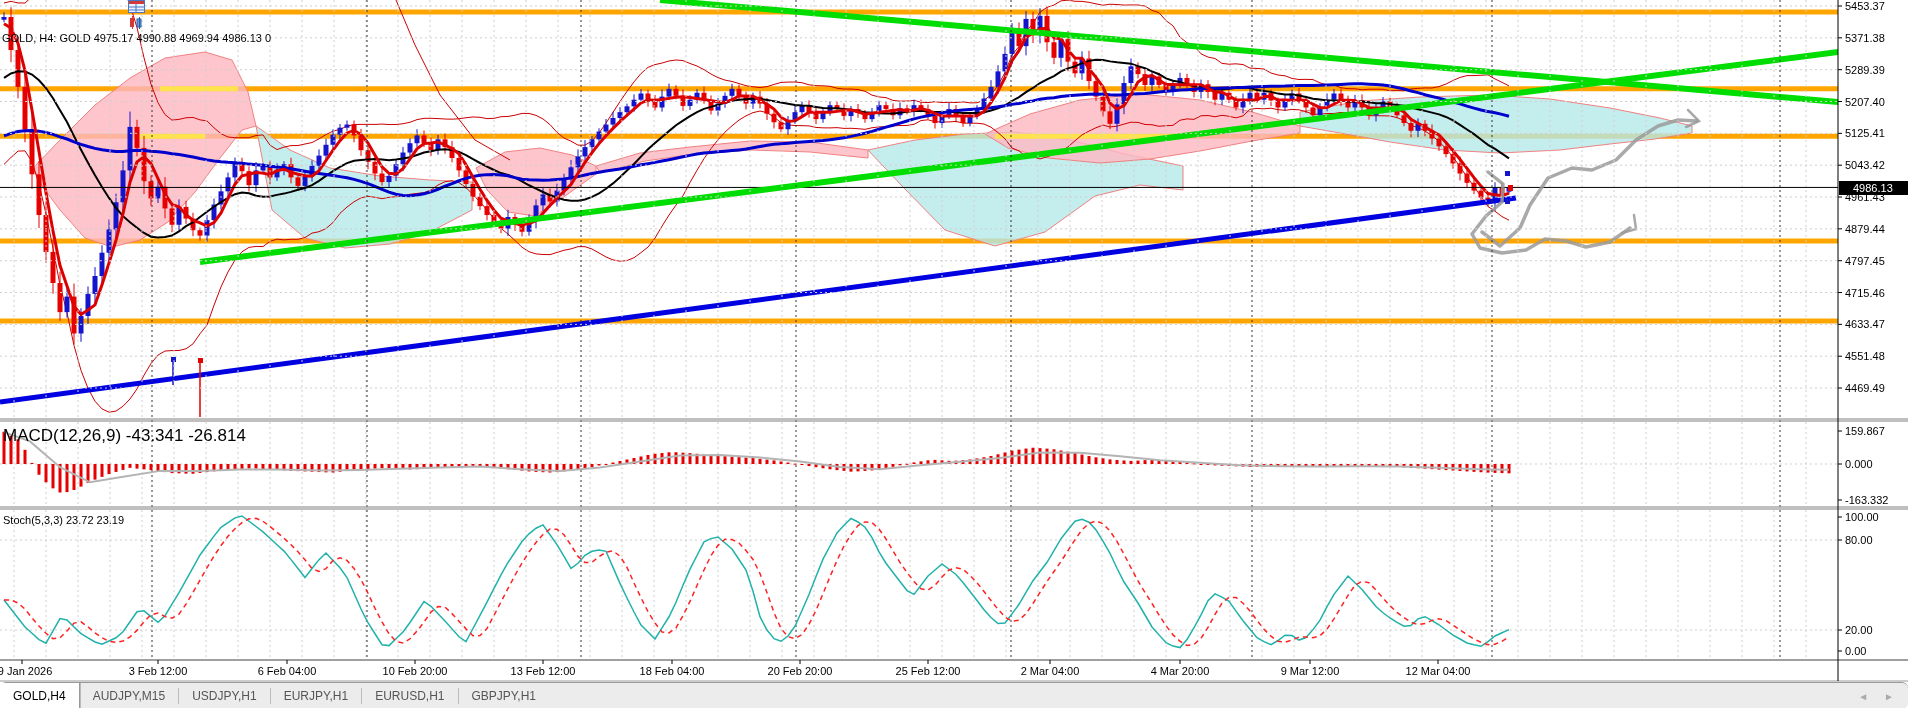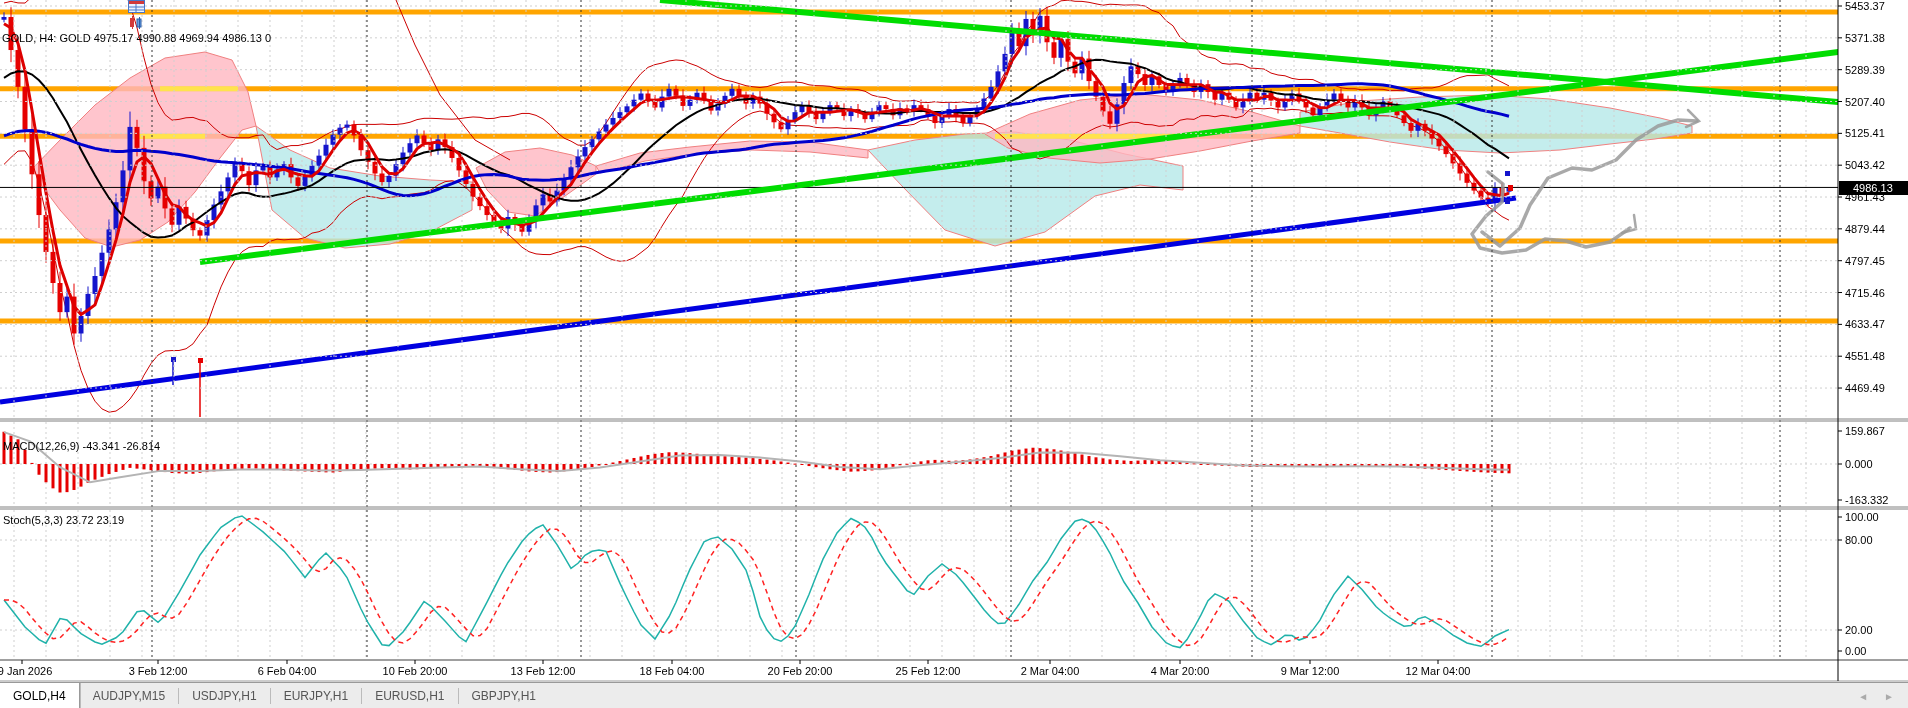--- a/index.html
+++ b/index.html
@@ -1,23 +1,23 @@
 <!DOCTYPE html>
 <html><head>
 <meta charset="utf-8">
 <style>
   html,body{margin:0;padding:0;background:#fff;font-family:"Liberation Sans",sans-serif;}
   #app{position:relative;width:1908px;height:708px;overflow:hidden;background:#fff;}
   #chart-svg{position:absolute;left:0;top:0;}
   #ohlc-header{position:absolute;left:2px;top:0px;height:15px;display:flex;align-items:center;gap:3px;font-size:11px;color:#000;white-space:nowrap;flex-direction:column;}
   #ohlc-header .hicon{display:inline-block;width:17px;height:13px;}
-  #macd-label{position:absolute;left:3px;top:426px;font-size:11px;color:#000;margin-top:14px;}
+  #macd-label{position:absolute;left:3px;top:426px;font-size:17px;color:#000;}
   #stoch-label{position:absolute;left:3px;top:514px;font-size:11px;color:#000;}
   #current-price-tag{position:absolute;left:1839px;top:181px;width:66px;height:14px;background:#000;color:#fff;font-size:11px;line-height:14px;padding-left:14px;}
-  #tabbar{position:absolute;left:0;top:682px;width:1908px;height:26px;background:#ececec;border-top:1px solid #999;display:flex;align-items:stretch;font-size:12px;color:#555;}
+  #tabbar{position:absolute;left:0;top:682px;width:1908px;height:26px;background:#ececec;border-top:1px solid #999;display:flex;align-items:stretch;font-size:12px;color:#555;border-radius:6px;}
   .tab{display:flex;align-items:center;padding:0 13px;cursor:default;position:relative;}
   .tab.active{background:#fff;color:#000;border-right:1px solid #999;border-bottom:1px solid #fff;box-shadow:1px 0 0 #bbb;}
   .tab-sep{width:1px;background:#bbb;margin:5px 0;}
   #tab-arrows{margin-left:auto;display:flex;align-items:center;gap:16px;padding-right:14px;color:#aaa;font-size:10px;}
 </style>
 </head>
 <body>
 
 <div id="app">
   <svg id="chart-svg" width="1908" height="682">

